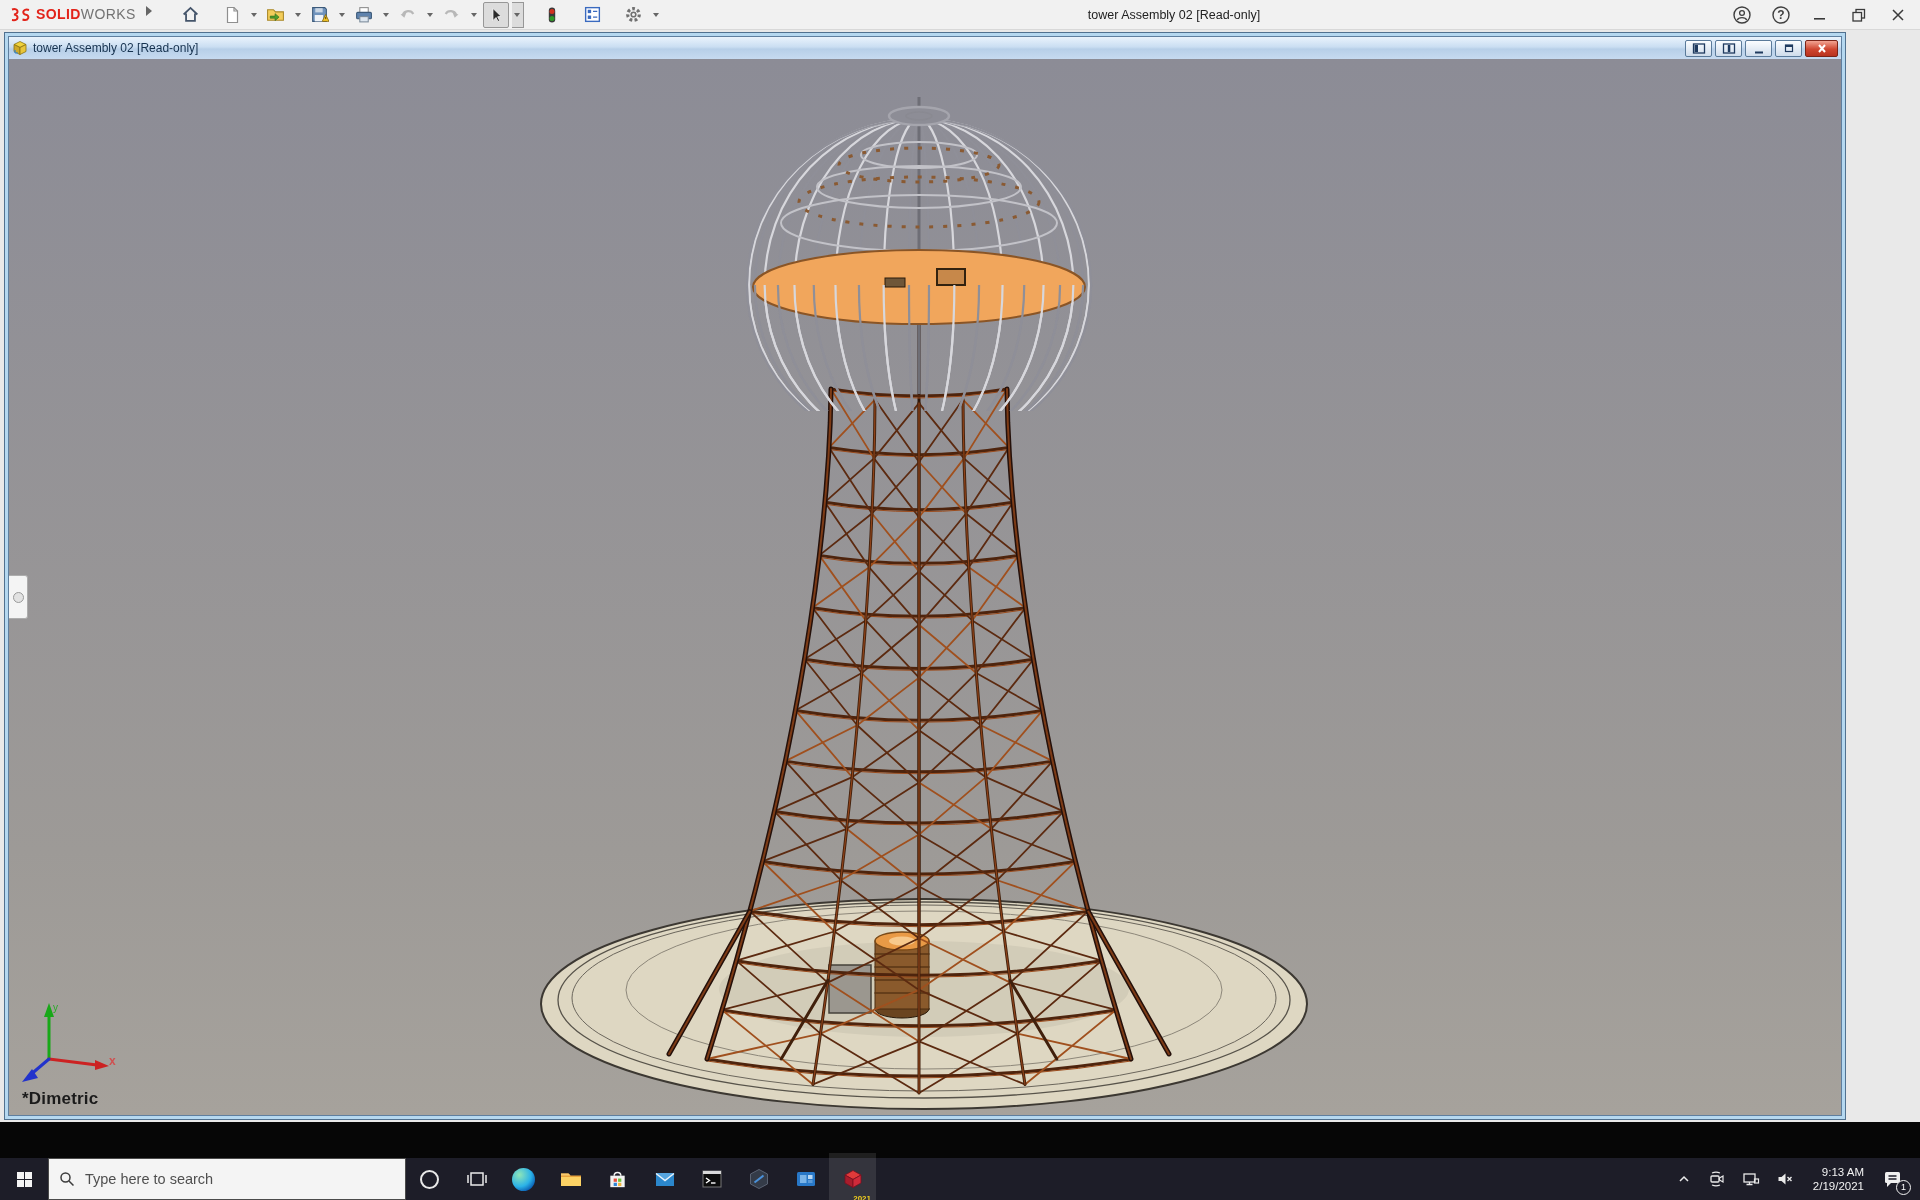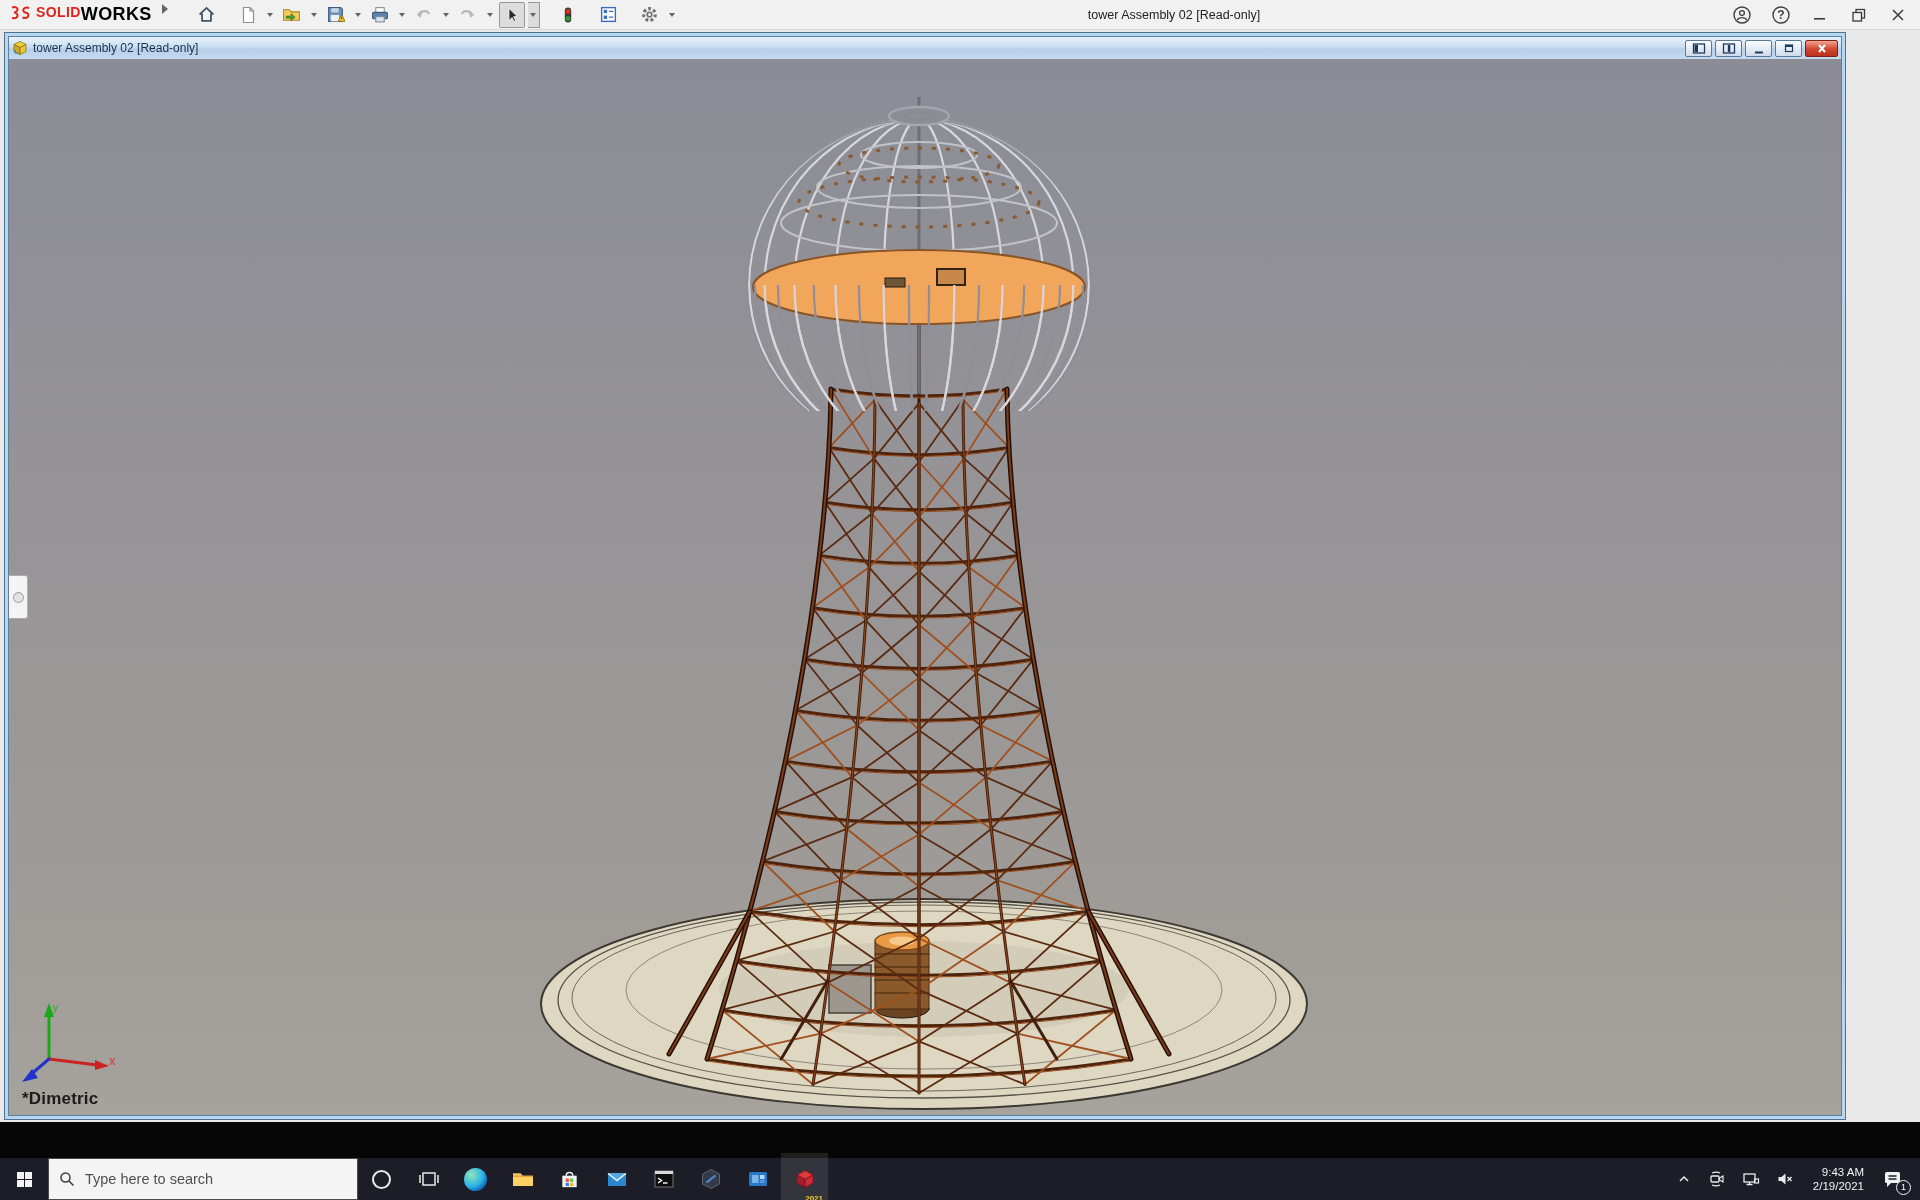--- a/index.html
+++ b/index.html
@@ -6,21 +6,21 @@
   html,body { width:1920px; height:1200px; overflow:hidden; background:#000;
               font-family:"Liberation Sans", sans-serif; }
   .screen { position:relative; width:1920px; height:1200px; }
 
   
   .appbar { position:absolute; left:0; top:0; width:1920px; height:30px;
             background:#f1f1f1; border-bottom:1px solid #d8d8d8;
             display:flex; align-items:center; }
   .brand { display:flex; align-items:flex-start; margin-left:8px; }
   .brand-prefix { color:#e2231a; font-weight:bold; font-size:14px; letter-spacing:.4px; margin-left:4px; }
-  .brand-suffix { color:#000000; font-weight:700; font-size:18px; letter-spacing:.4px; }
+  .brand-suffix { color:#737373; font-weight:400; font-size:14px; letter-spacing:.4px; }
   .flyout-caret { width:0; height:0; border-left:6px solid #666; border-top:5px solid transparent;
                   border-bottom:5px solid transparent; margin-left:10px; }
   .toolbar { display:flex; align-items:center; margin-left:26px; gap:3px; }
   .tb-btn { width:26px; height:26px; display:flex; align-items:center; justify-content:center;
             border-radius:2px; }
   .tb-btn.pressed { background:#dcdcdc; border:1px solid #979797; }
   .tb-caret { width:12px; height:26px; display:flex; align-items:center; justify-content:center; }
   .tb-caret i { width:0; height:0; border-top:4px solid #666; border-left:3.5px solid transparent;
                 border-right:3.5px solid transparent; }
   .tb-caret.boxed { border:1px solid #979797; background:#dcdcdc; border-left:none; }
@@ -55,21 +55,21 @@
   .tree-flyout-tab::after { content:""; position:absolute; left:4px; top:16px; width:9px; height:9px;
                             border-radius:50%; border:1.5px solid #9a9a9a; background:#e2e2e2; }
 
   
   .desktop-gap { position:absolute; left:0; top:1122px; width:1920px; height:36px; background:#060606; }
 
   
   .taskbar { position:absolute; left:0; top:1158px; width:1920px; height:42px; background:#1d1d28;
              display:flex; align-items:center; }
   .tk-start { width:48px; height:42px; display:flex; align-items:center; justify-content:center; }
-  .tk-search { width:310px; height:42px; background:#f4f4f4; border:1px solid #4a4a4a;
+  .tk-search { width:358px; height:42px; background:#f4f4f4; border:1px solid #4a4a4a;
                display:flex; align-items:center; padding:0 10px; gap:10px; }
   .tk-search input { border:none; outline:none; background:transparent; font-size:14.5px;
                      color:#3c3c3c; width:250px; font-family:"Liberation Sans",sans-serif; }
   .tk-search input::placeholder { color:#4f4f4f; }
   .tk-icon { width:47px; height:52px; position:relative; display:flex; align-items:center; justify-content:center; }
   .tk-icon.active { background:rgba(255,255,255,.10); }
   .tk-icon .ul { position:absolute; left:10px; bottom:0; width:27px; height:3px; background:#76b9ed; }
   .edge-circle { width:23px; height:23px; border-radius:50%;
                  background:radial-gradient(circle at 32% 30%, #8fe6b8, #2bb2e8 52%, #0b60b4 78%, #0a4a94); }
   .cortana-ring { width:19px; height:19px; border-radius:50%; border:2px solid #e9e9e9; }
@@ -624,21 +624,21 @@
           <rect x="12.5" y="9" width="4" height="4" fill="none" stroke="#eaeaea" stroke-width="1.2"></rect>
         </svg>
       </div>
       <div class="tray-btn">
         <svg width="19" height="18" viewBox="0 0 19 18">
           <polygon points="2.5,7 5.5,7 9.5,3.5 9.5,14.5 5.5,11 2.5,11" fill="#eaeaea"></polygon>
           <path d="M11.5,7 L15.5,11 M15.5,7 L11.5,11" stroke="#eaeaea" stroke-width="1.4"></path>
         </svg>
       </div>
       <div class="clock">
-        <div>9:43 AM</div>
+        <div>9:13 AM</div>
         <div>2/19/2021</div>
       </div>
       <div class="tray-btn">
         <svg width="22" height="22" viewBox="0 0 22 22">
           <rect x="3" y="4" width="15" height="11" rx="1.5" fill="#f0f0f0"></rect>
           <polygon points="5,15 5,19 9,15" fill="#f0f0f0"></polygon>
           <path d="M6.5,8 h8 M6.5,11 h8" stroke="#1d1d28" stroke-width="1.4"></path>
         </svg>
         <span class="badge">1</span>
       </div>

